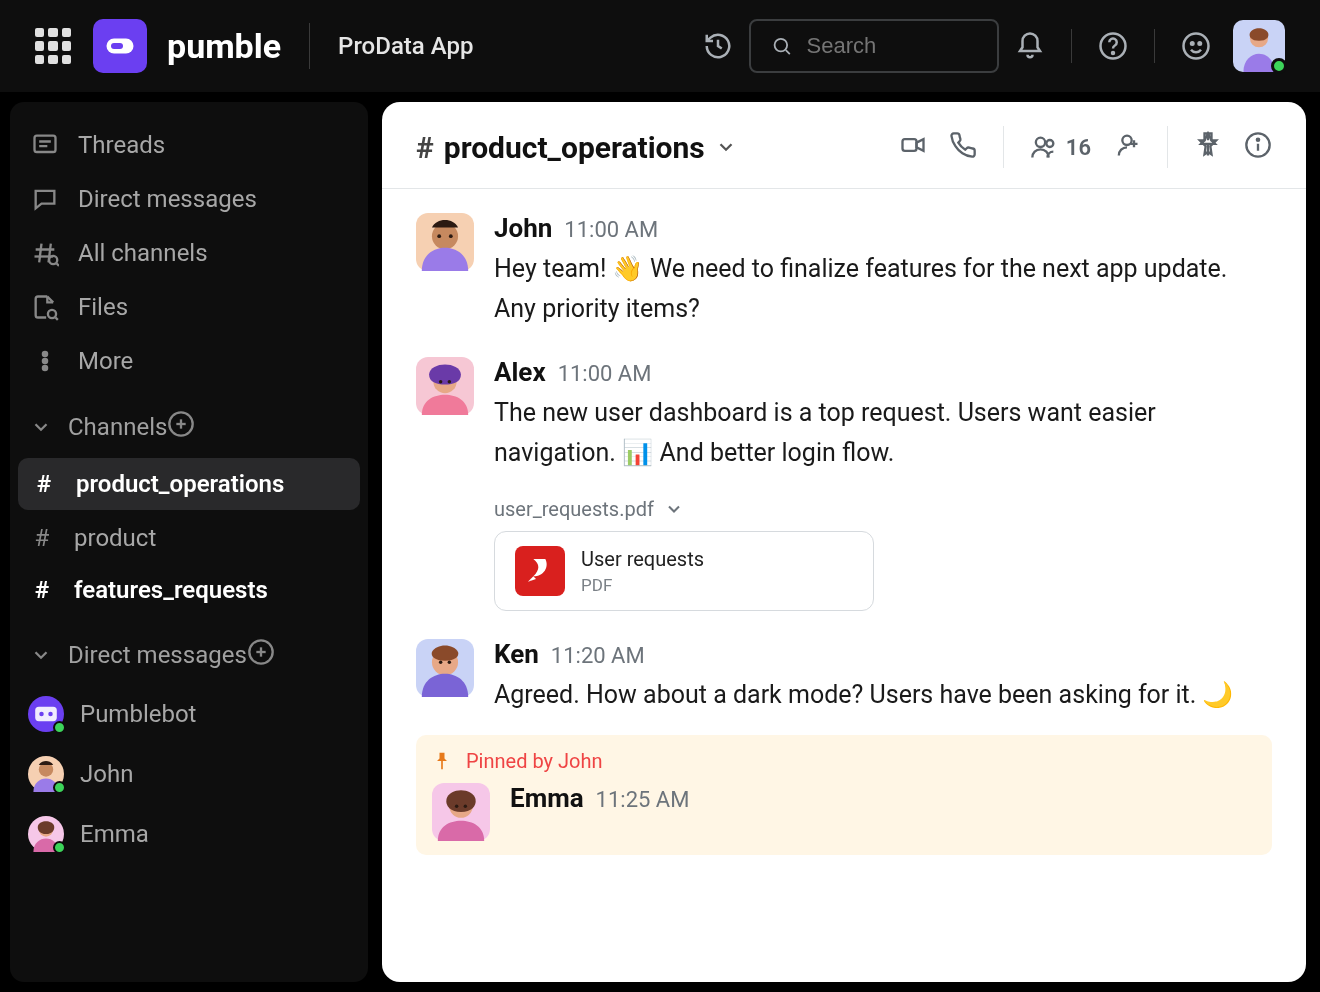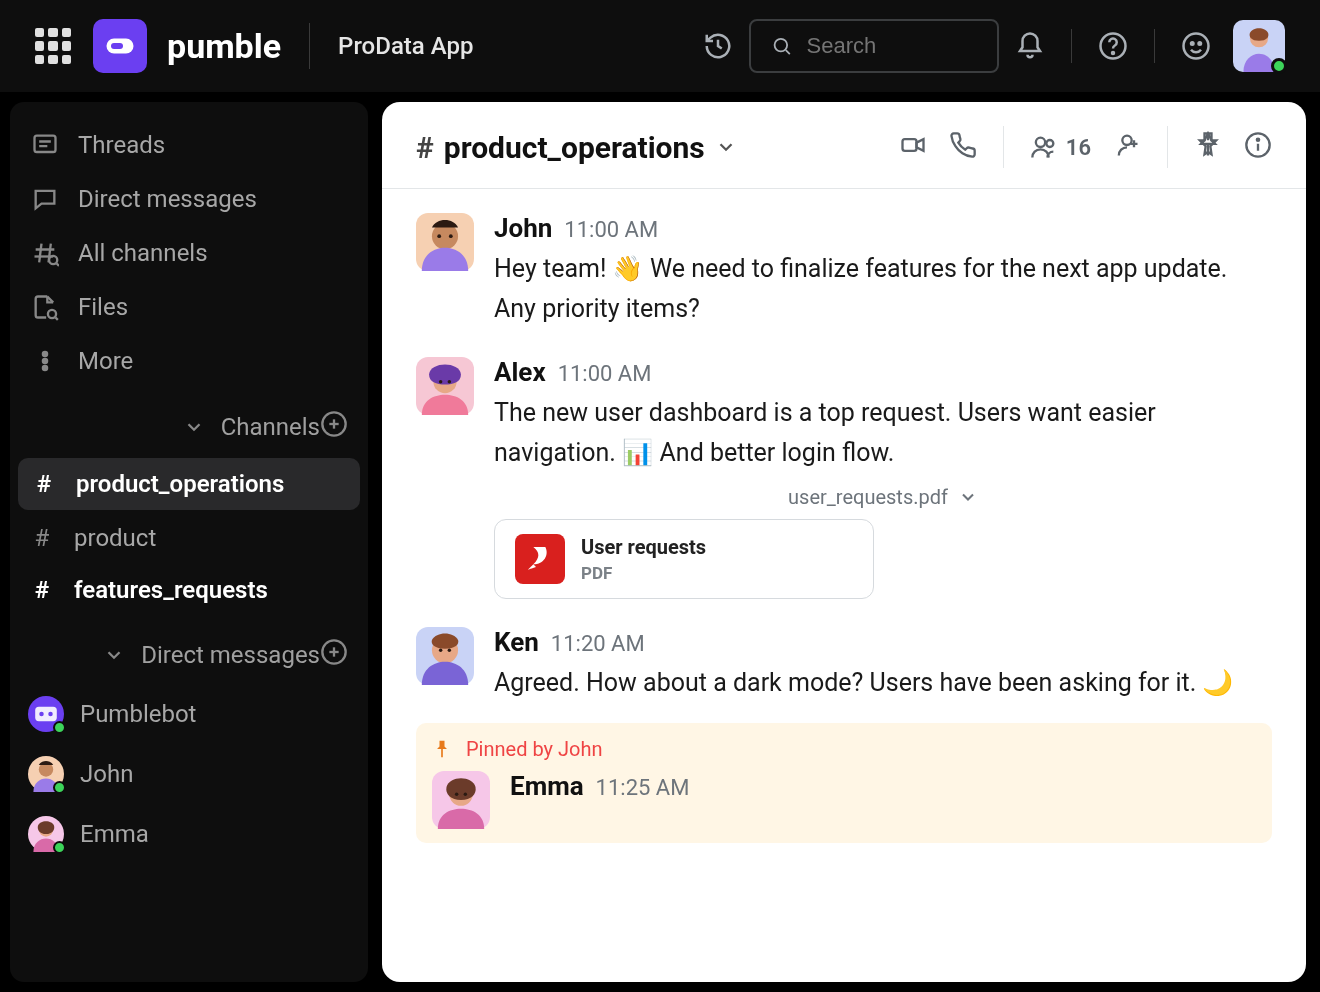--- a/index.html
+++ b/index.html
@@ -55,21 +55,21 @@
     padding: 18px 0;
     display: flex; flex-direction: column; gap: 4px;
     overflow: hidden;
   }
   .sb-item, .sb-channel, .sb-dm {
     display: flex; align-items: center; gap: 18px; padding: 10px 20px; cursor: pointer; color: #a7a7a7; font-size: 24px;
   }
   .sb-item .sb-icon { width: 30px; height: 30px; display: flex; align-items: center; justify-content: center; }
   .sb-item .sb-icon svg { width: 28px; height: 28px; stroke: #888; fill: none; stroke-width: 2; }
   .sb-section {
-    display: flex; align-items: center; justify-content: flex-end; padding: 20px 20px 10px 20px; color: #a0a0a0; font-size: 24px;
+    display: flex; align-items: center; justify-content: flex-start; padding: 20px 20px 10px 20px; color: #a0a0a0; font-size: 24px;
   }
   .sb-section-left { display: flex; align-items: center; gap: 16px; cursor: pointer; }
   .sb-section-left svg { width: 22px; height: 22px; stroke: #888; fill: none; stroke-width: 2.5; }
   .sb-section .plus-btn { cursor: pointer; }
   .sb-section .plus-btn svg { width: 28px; height: 28px; stroke: #888; fill: none; stroke-width: 2; }
   .sb-channel { gap: 18px; padding: 10px 18px; }
   .sb-channel.active { background: #29292b; color: #fff; font-weight: 600; border-radius: 10px; margin: 0 8px; padding: 12px 12px; }
   .sb-channel.bold { color: #fff; font-weight: 600; }
   .hash-icon { width: 28px; text-align: center; font-size: 24px; color: #888; }
   .sb-channel.active .hash-icon, .sb-channel.bold .hash-icon { color: #fff; }
@@ -106,25 +106,25 @@
   .msg .head { display: flex; align-items: baseline; gap: 12px; margin-bottom: 6px; }
   .msg .name { font-size: 26px; font-weight: 700; color: #111; }
   .msg .time { font-size: 22px; color: #6d747b; }
   .msg .text { font-size: 25px; color: #1a1a1a; line-height: 1.6; }
   .msg .mention { background: #bfe6f5; color: #0a5fa3; padding: 0 4px; border-radius: 4px; }
   .pinned { background: #fff6e5; border-radius: 10px; margin: 6px 34px 0 34px; padding: 14px 16px; }
   .pinned .pin-label { display: flex; align-items: center; gap: 14px; color: #ef4444; font-size: 20px; margin-bottom: 10px; }
   .pinned .pin-label svg { width: 20px; height: 20px; fill: #e77a1b; }
   .pinned .msg { padding: 0; }
 
-  .attachment-row { display: flex; align-items: center; gap: 10px; color: #6d747b; font-size: 20px; margin-top: 12px; cursor: pointer; justify-content: center; }
+  .attachment-row { display: flex; align-items: center; gap: 10px; color: #6d747b; font-size: 20px; margin-top: 24px; cursor: pointer; }
   .attachment-row svg { width: 20px; height: 20px; stroke: #6d747b; fill: none; stroke-width: 2.5; }
   .file-card {
     display: flex; align-items: center; gap: 16px;
-    border: 1px solid #d6dade; border-radius: 12px; padding: 14px 20px; margin-top: 10px; width: 380px; font-weight: bold;
+    border: 1px solid #d6dade; border-radius: 12px; padding: 14px 20px; margin-top: 10px; width: 380px;
   }
   .file-card .pdf-badge { width: 50px; height: 50px; background: #d9201e; border-radius: 8px; display:flex; align-items:center; justify-content:center; color:#fff; font-weight:700; }
   .file-card .pdf-badge svg { width:32px; height:32px; fill:#fff; }
   .file-card .file-meta .fname { font-size: 20px; color: #222; }
   .file-card .file-meta .ftype { font-size: 17px; color: #7b8187; margin-top: 4px; }
 
   
   .av-john { background: linear-gradient(#f6d0b2,#f6d0b2); }
   .av-alex { background: linear-gradient(#f6c7d4,#f6c7d4); }
   .av-ken  { background: linear-gradient(#c9d3f6,#c9d3f6); }

